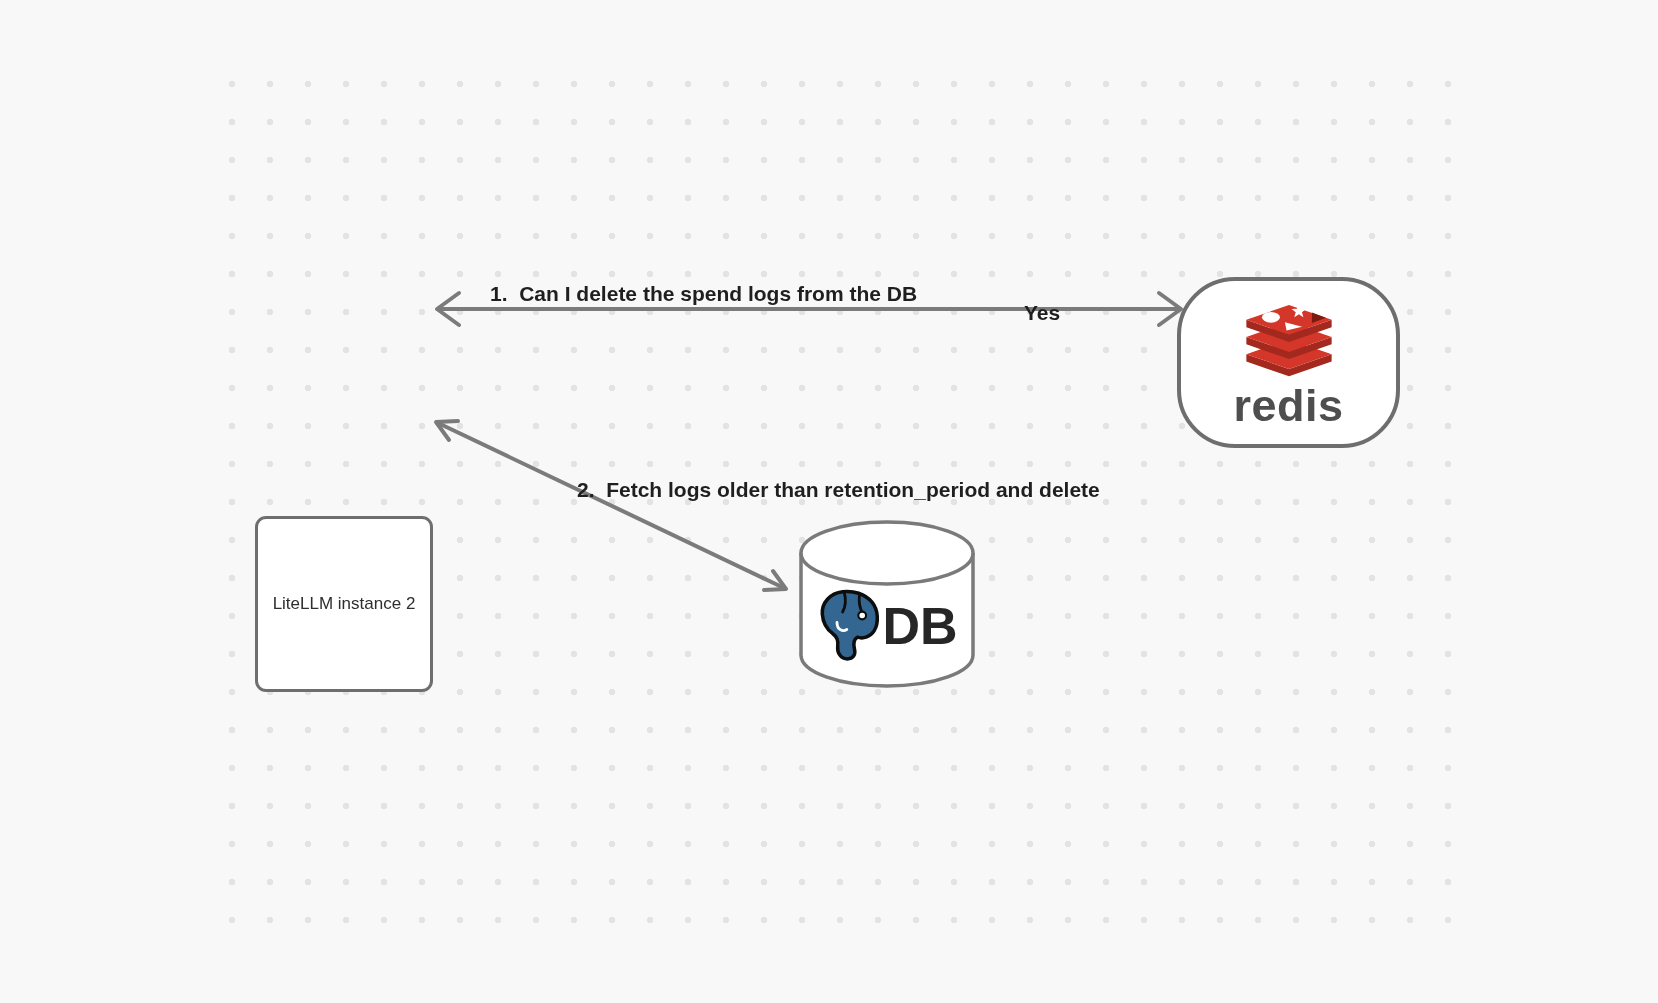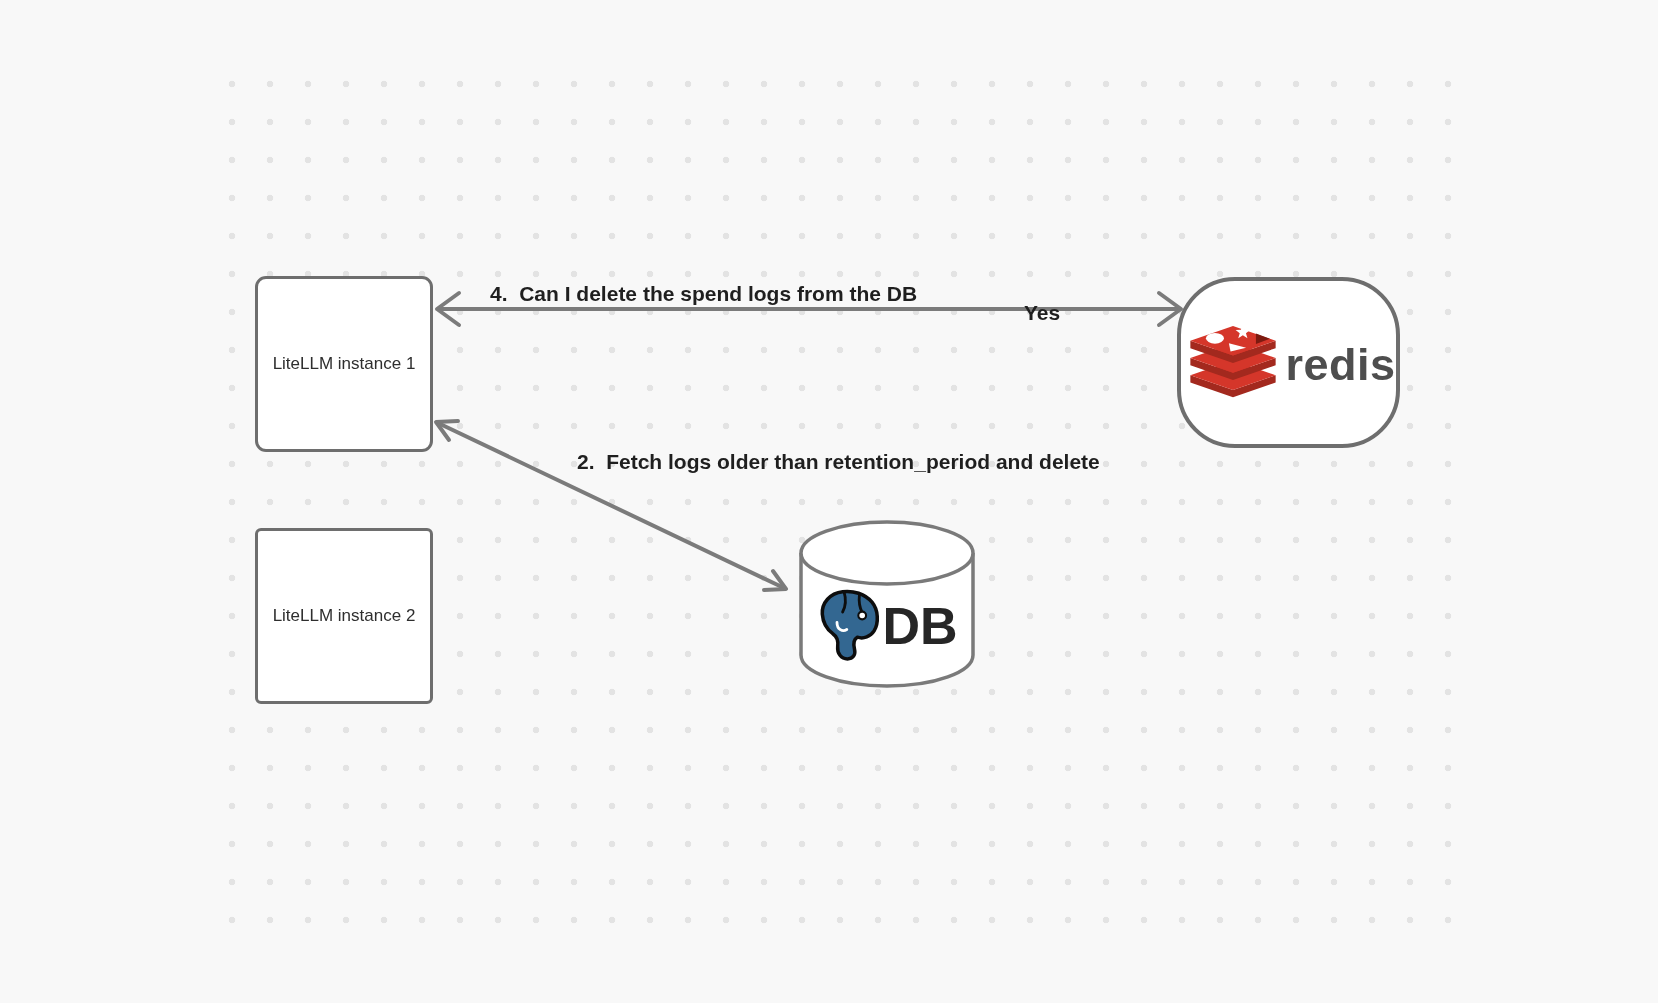--- a/index.html
+++ b/index.html
@@ -30,31 +30,31 @@
     border: 3.5px solid #6e6e6e;
     border-radius: 11px;
     display: flex; align-items: center; justify-content: center;
   }
   .node-box .node-label {
     font-size: 17px;
     color: #2e2e2e;
     text-align: center;
   }
   #box-instance1 { left: 255px; top: 276px; }
-  #box-instance2 { left: 255px; top: 528px; border-radius: 6px; }
+  #box-instance2 { left: 255px; top: 516px; }
   #box-instance3 { left: 255px; top: 756px; }
 
   .redis-node {
     position: absolute;
     left: 1177px; top: 277px;
     width: 223px; height: 171px;
     background: #ffffff;
     border: 4px solid #6e6e6e;
     border-radius: 58px;
-    display: flex; flex-direction: row; align-items: center; justify-content: center;
+    display: flex; flex-direction: column; align-items: center; justify-content: center;
     padding-top: 8px;
   }
   .redis-wordmark {
     font-size: 45px;
     font-weight: bold;
     color: #4e4e4e;
     letter-spacing: 0.5px;
     line-height: 1;
     margin-top: -4px;
   }
@@ -81,21 +81,21 @@
   .edge-label {
     position: absolute;
     font-size: 21px;
     font-weight: bold;
     color: #1f1f1f;
     white-space: pre;
     line-height: 26px;
   }
   #edge1-label { left: 490px; top: 281px; }
   #edge1-reply { left: 1024px; top: 279px; margin-top: 21px; }
-  #edge2-label { left: 577px; top: 449px; }
+  #edge2-label { left: 577px; top: 477px; }
 </style>
 </head>
 <body>
 
 <div class="canvas">
 
   <div class="dot-grid"></div>
 
   <svg class="arrow-layer" viewBox="0 0 1658 1003" xmlns="http://www.w3.org/2000/svg">
     <g stroke="#7b7b7b" stroke-width="4" fill="none" stroke-linecap="round" stroke-linejoin="round">
@@ -103,23 +103,20 @@
       <polyline points="459,293 437,309 459,325"></polyline>
       <polyline points="1159,293 1181,309 1159,325"></polyline>
     </g>
     <g stroke="#7b7b7b" stroke-width="4" fill="none" stroke-linecap="round" stroke-linejoin="round">
       <line x1="438" y1="423" x2="784" y2="588"></line>
       <polyline points="449,440 436,422 458,421"></polyline>
       <polyline points="773,571 786,589 764,590"></polyline>
     </g>
   </svg>
 
-  <div class="node-box" id="box-instance1">
-    <div class="node-label">LiteLLM instance 1</div>
-  </div>
   <div class="node-box" id="box-instance2">
     <div class="node-label">LiteLLM instance 2</div>
   </div>
 
   <div class="redis-node">
     <svg width="104" height="82" viewBox="0 0 120 100" xmlns="http://www.w3.org/2000/svg">
 
       <g>
         <path d="M8,60 L8,69 L60,87 L112,69 L112,60 L60,78 Z" fill="#a3291e"></path>
         <path d="M60,42 L112,60 L60,78 L8,60 Z" fill="#d5362a"></path>
@@ -153,17 +150,17 @@
         <path d="M38,6 C20,8 8,22 9,38 C10,52 16,60 24,66 C30,70 32,76 31,84 C30,94 36,102 45,102 C53,102 57,96 55,88 C53,80 54,74 59,71 C68,74 78,70 83,62 C90,50 89,32 80,21 C70,9 53,4 38,6 Z" fill="#336791" stroke="#0d0d0d" stroke-width="5" stroke-linejoin="round"></path>
         <path d="M40,6 C43,16 43,26 38,35" fill="none" stroke="#0d0d0d" stroke-width="4" stroke-linecap="round"></path>
         <path d="M62,11 C61,20 62,28 66,36" fill="none" stroke="#0d0d0d" stroke-width="4" stroke-linecap="round"></path>
         <circle cx="66" cy="40" r="5.5" fill="#ffffff" stroke="#0d0d0d" stroke-width="3"></circle>
         <path d="M30,50 C30,60 38,64 44,60" fill="none" stroke="#ffffff" stroke-width="4" stroke-linecap="round"></path>
       </svg>
       <div class="db-label">DB</div>
     </div>
   </div>
 
-  <div class="edge-label" id="edge1-label">4.  Can I delete the spend logs from the DB</div>
+  <div class="edge-label" id="edge1-label">1.  Can I delete the spend logs from the DB</div>
   <div class="edge-label" id="edge1-reply">Yes</div>
   <div class="edge-label" id="edge2-label">2.  Fetch logs older than retention_period and delete</div>
 
 </div>
 
 </body></html>

